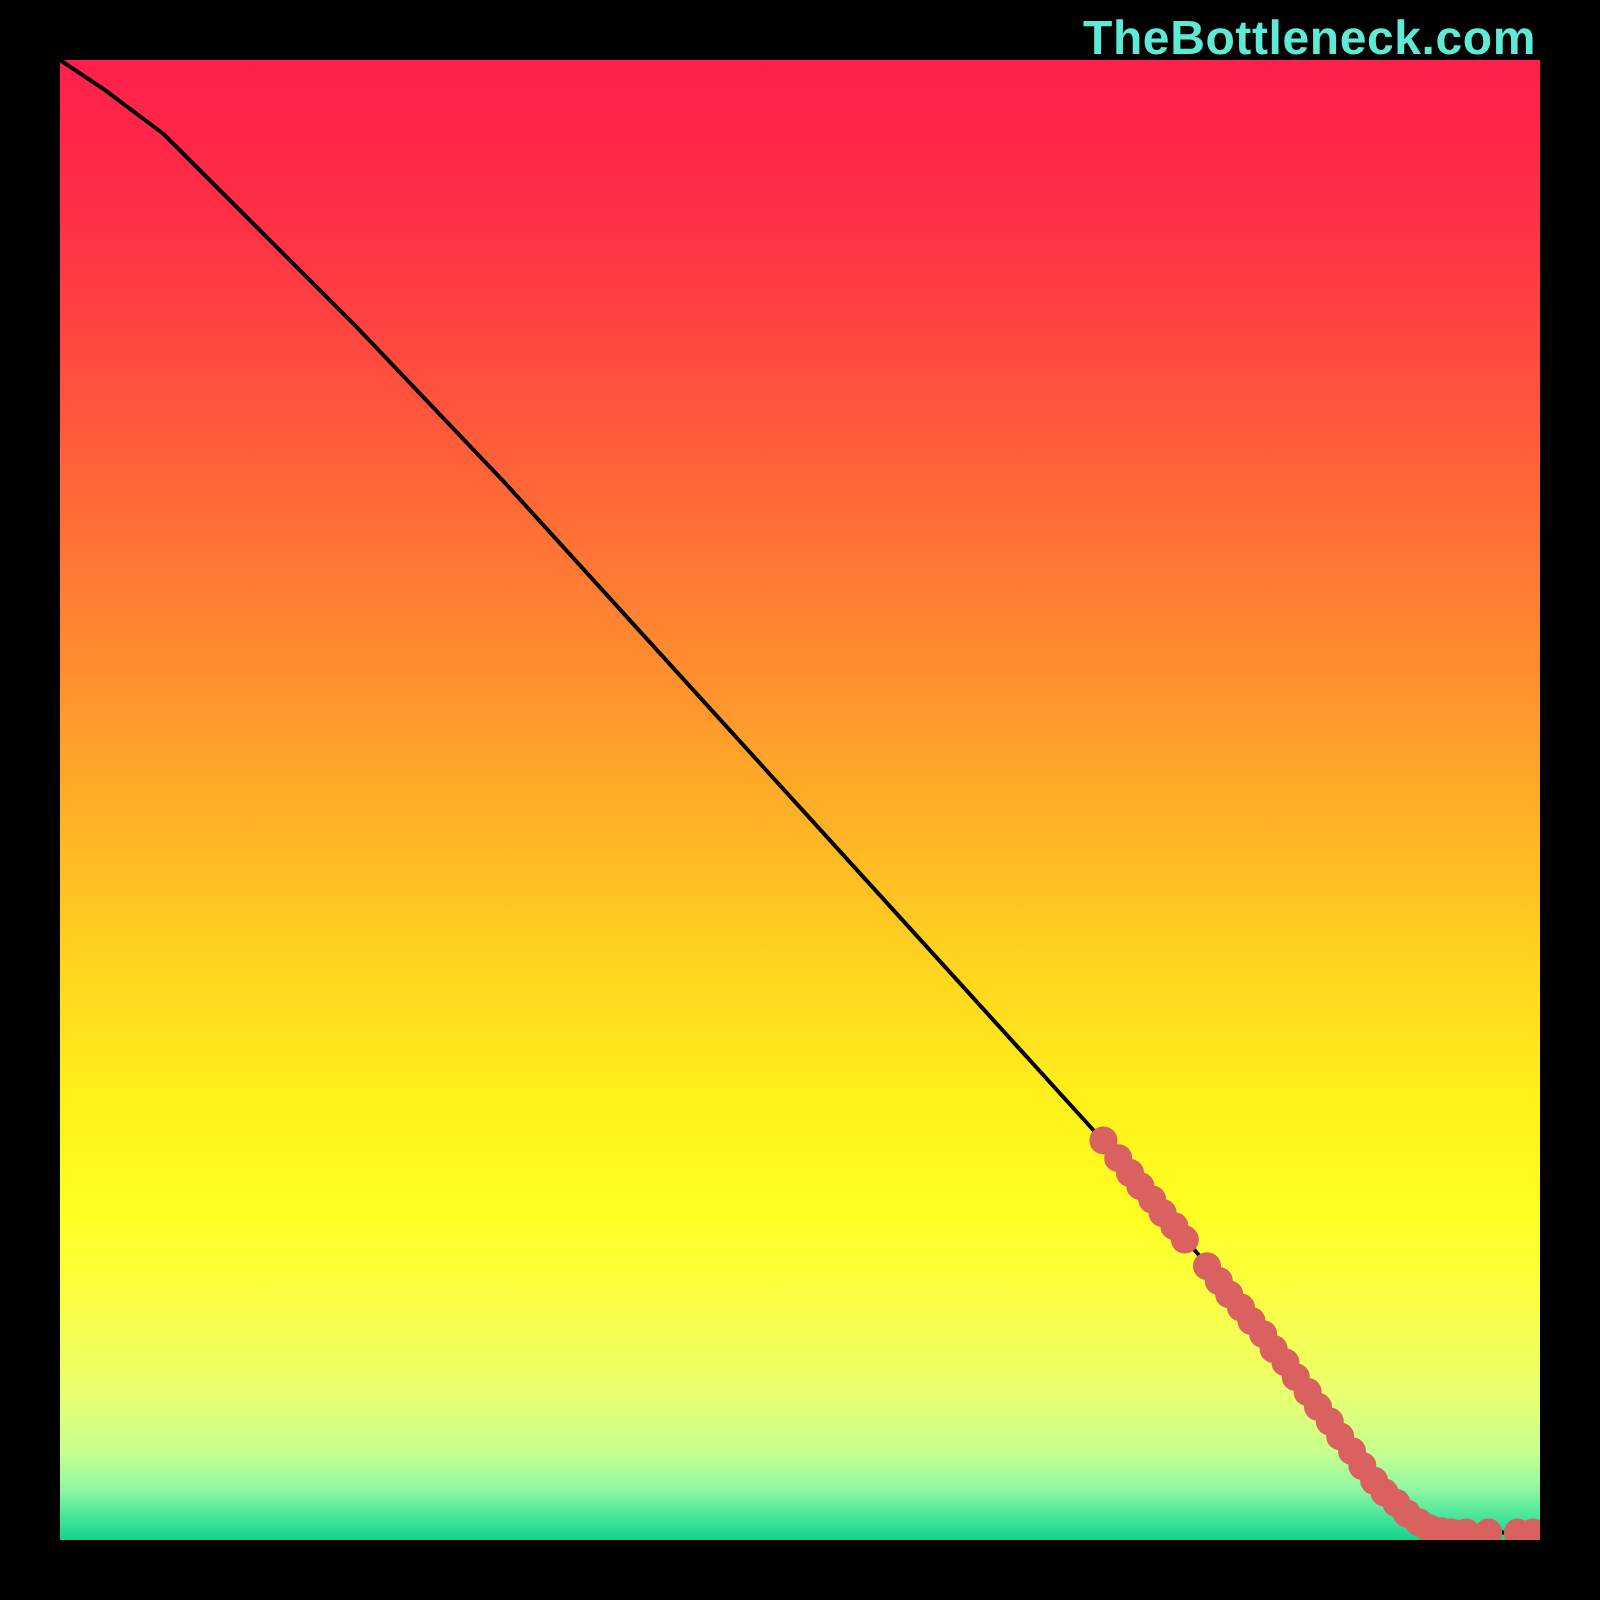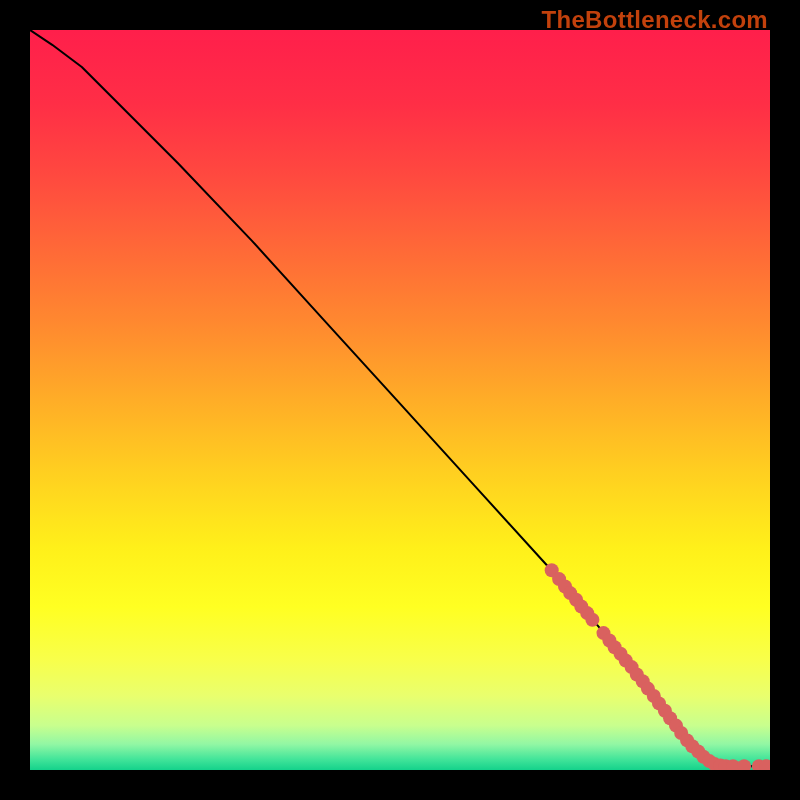--- a/index.html
+++ b/index.html
@@ -27,21 +27,21 @@
   }
   
   .gradient-bg {
     position: absolute;
     inset: 0;
   }
   .watermark {
     position: absolute;
     top: 6px;
     right: 32px;
-    color: #c2410c;
+    color: #5eead4;
     font-size: 24px;
     font-weight: 600;
     letter-spacing: 0.3px;
     user-select: none;
   }
   svg.curve {
     position: absolute;
     inset: 0;
   }
 </style>

